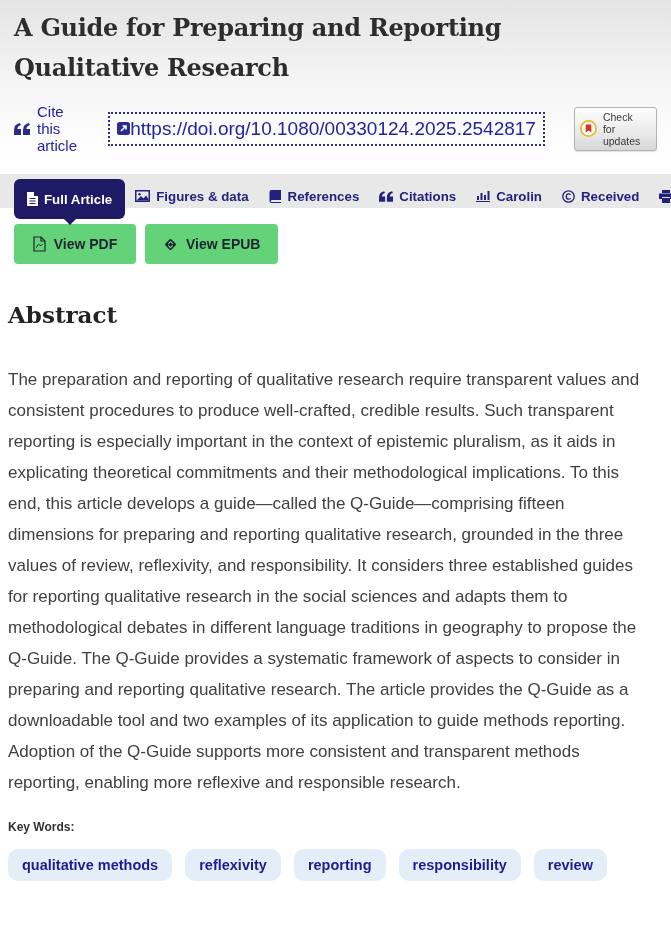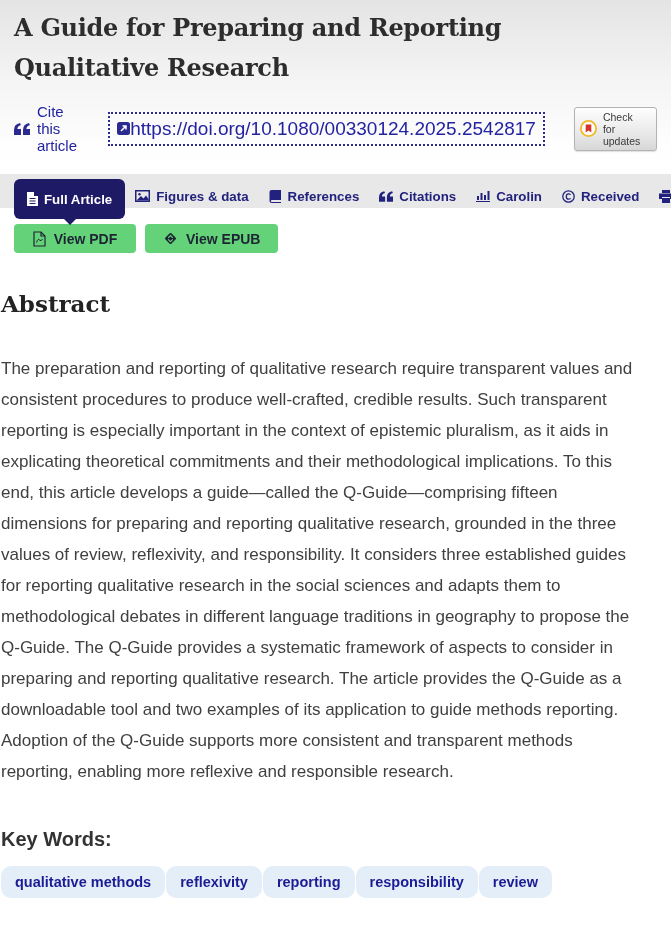--- a/index.html
+++ b/index.html
@@ -90,37 +90,37 @@
     border-top: 7px solid #1f1a66;
     border-bottom: 0;
   }
   .btn-row { display: flex; gap: 9px; padding: 16px 14px 0 14px; }
   .green-btn {
     display: inline-flex; align-items: center; justify-content: center; gap: 8px;
     background: #63d279;
     color: #1e2433;
     font-size: 14px; font-weight: 700;
     border: none; border-radius: 4px;
-    padding: 0 18px; height: 29px; min-width: 122px;
+    padding: 0 18px; height: 40px; min-width: 122px;
     cursor: pointer;
     font-family: "Liberation Sans", sans-serif;
   }
-  .main { padding: 0 1px; }
+  .main { padding: 0 8px; }
   h2.abstract-heading {
     font-family: "DejaVu Serif", "Liberation Serif", serif;
     font-weight: 700; font-size: 23px; color: #232323;
     margin-top: 37px;
   }
   .abstract-text {
     margin-top: 36px;
     font-size: 17px; line-height: 31px; color: #404040;
     max-width: 645px;
   }
-  .keywords-heading { margin-top: 41px; font-size: 20px; font-weight: 700; color: #333; }
-  .pill-row { display: flex; flex-wrap: wrap; gap: 1px; margin-top: 15px; }
+  .keywords-heading { margin-top: 22px; font-size: 12px; font-weight: 700; color: #333; }
+  .pill-row { display: flex; flex-wrap: wrap; gap: 13px; margin-top: 15px; }
   .pill {
     background: #e4eef9;
     color: #1b1b94;
     font-size: 14.5px; font-weight: 600;
     padding: 8px 14px;
     border-radius: 10px;
     text-decoration: none;
     display: inline-block;
   }
 </style>

